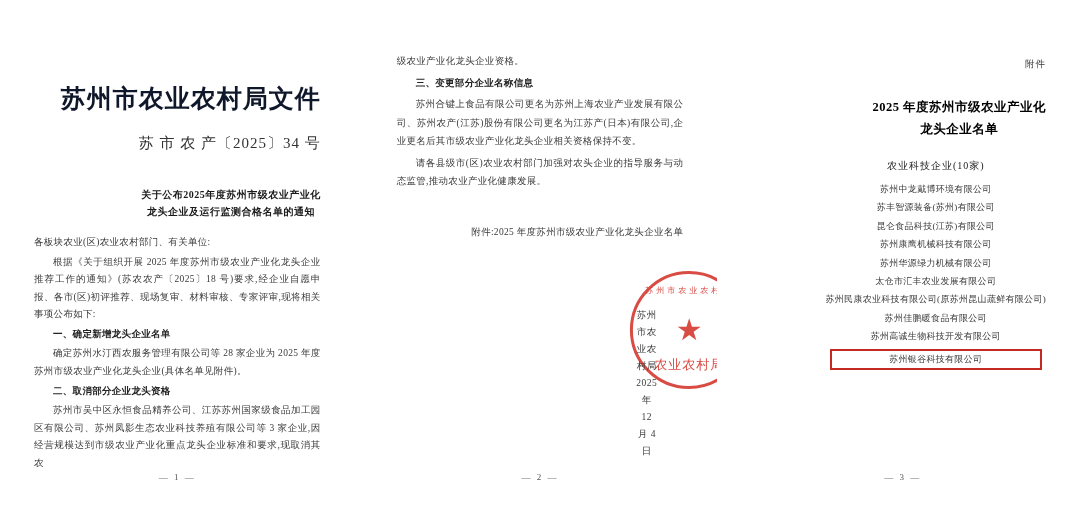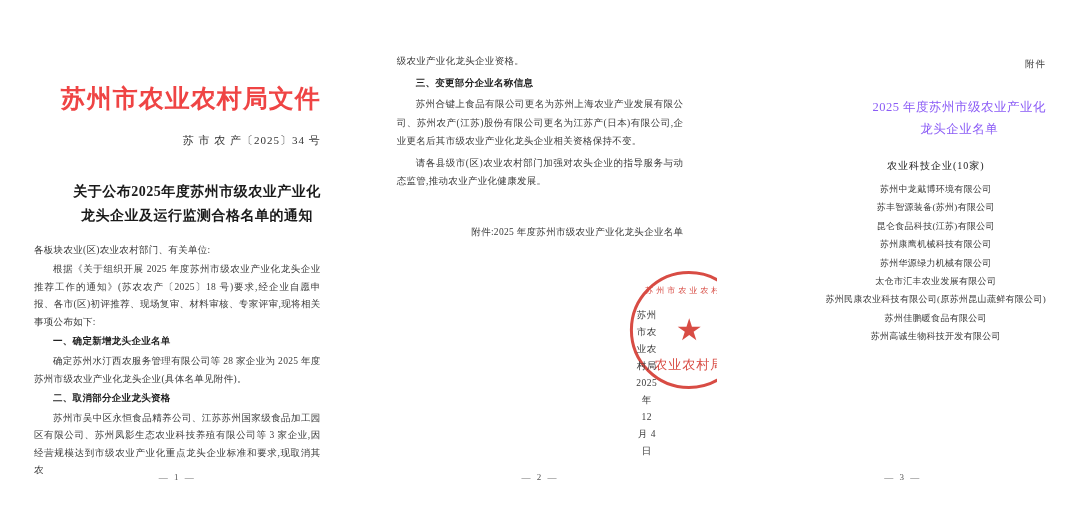--- a/index.html
+++ b/index.html
@@ -38,46 +38,46 @@
     padding: 40px 34px 30px 34px;
     box-sizing: border-box;
     display: flex;
     flex-direction: column;
     align-items: flex-end;
   }
 
   
   .p1-title {
     text-align: center;
-    color: #ef4444;
+    color: #0f172a;
     font-weight: bold;
     font-size: 25px;
     letter-spacing: 1px;
     margin-top: 42px;
     font-family: "Liberation Serif", serif;
   }
   .p1-rule {
     height: 3px;
     background: #c32a21;
     margin: 16px 6px 0 6px;
   }
   .p1-docnum {
     text-align: center;
-    font-size: 11px;
+    font-size: 15px;
     color: #333;
     letter-spacing: 1px;
   }
   .p1-thin-rule {
     height: 1px;
     background: #c32a21;
     margin: 10px 6px 0 6px;
   }
   .p1-heading {
     text-align: center;
-    font-size: 14px;
+    font-size: 10px;
     font-weight: bold;
     color: #1a1a1a;
     margin-top: 22px;
     line-height: 1.7;
     letter-spacing: 0.5px;
   }
   .p1-body {
     margin-top: 14px;
     font-size: 9.5px;
     color: #3a3a3a;
@@ -178,22 +178,22 @@
   
   .p3-attach-label {
     font-size: 9.5px;
     color: #3a3a3a;
     margin-top: 18px;
     letter-spacing: 1px;
   }
   .p3-title {
     text-align: center;
     font-size: 12.5px;
-    font-weight: normal;
-    color: #8b5cf6;
+    font-weight: bold;
+    color: #000000;
     margin-top: 26px;
     line-height: 1.75;
     letter-spacing: 0.5px;
   }
   .p3-section {
     margin-top: 18px;
   }
   .p3-section-head {
     font-size: 10px;
     font-weight: normal;
@@ -305,20 +305,21 @@
         <ul class="p3-list">
           <li>苏州中龙戴博环境有限公司</li>
           <li>苏丰智源装备(苏州)有限公司</li>
           <li>昆仑食品科技(江苏)有限公司</li>
           <li>苏州康鹰机械科技有限公司</li>
           <li>苏州华源绿力机械有限公司</li>
           <li>太仓市汇丰农业发展有限公司</li>
           <li>苏州民康农业科技有限公司(原苏州昆山蔬鲜有限公司)</li>
           <li>苏州佳鹏暖食品有限公司</li>
           <li>苏州高诚生物科技开发有限公司</li>
+          <li class="highlighted">苏州银谷科技有限公司</li>
         </ul>
       </div>
 
       <div class="spacer"></div>
     </div>
     <div class="page-footer">— 3 —</div>
   </div>
 
 </div>
 

